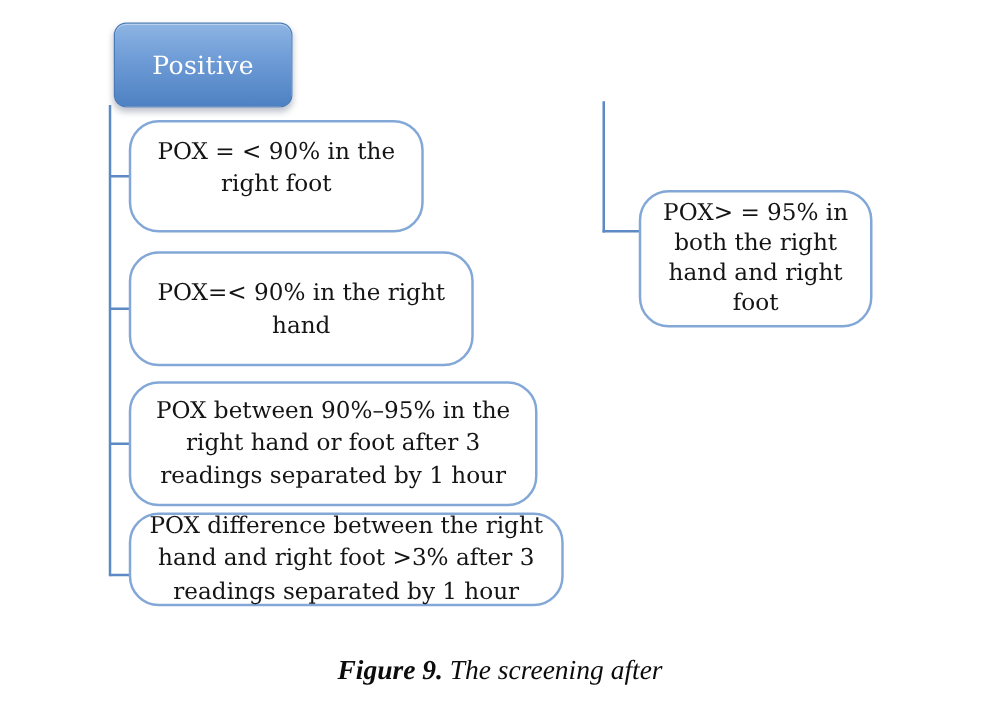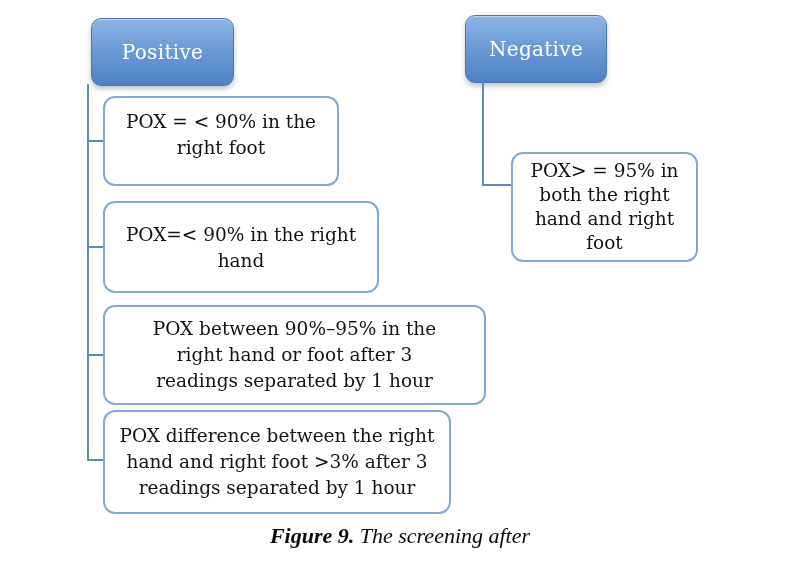--- a/index.html
+++ b/index.html
@@ -31,36 +31,36 @@
     letter-spacing: 0.3px;
   }
   .hdr-positive { left: 75px; top: 18px; width: 141px; height: 66px; margin-left: 16px; }
   .hdr-negative { left: 465px; top: 15px; width: 140px; height: 66px; }
 
   
   .node {
     position: absolute;
     background: #ffffff;
     border: 2px solid #83a8d7;
-    border-radius: 12px;
+    border-radius: 24px;
     box-sizing: border-box;
     display: flex;
     align-items: center;
     justify-content: center;
     text-align: center;
     color: #141414;
     font-size: 18.5px;
     line-height: 1.42;
     white-space: pre-line;
     padding: 4px 10px;
   }
   .node-1 { left: 103px; top: 96px;  width: 236px; height: 90px;  padding-bottom: 16px; }
   .node-2 { left: 103px; top: 201px; width: 276px; height: 92px;  padding-bottom: 2px; }
-  .node-3 { left: 103px; top: 305px; width: 383px; height: 100px; }
-  .node-4 { left: 103px; top: 410px; width: 348px; height: 104px; }
+  .node-3 { left: 103px; top: 305px; width: 327px; height: 100px; }
+  .node-4 { left: 103px; top: 410px; width: 348px; height: 75px; }
   .node-neg { left: 511px; top: 131px; width: 187px; height: 110px; line-height: 1.3; margin-top: 21px; }
 
   
   .line {
     position: absolute;
     background: #5d89c4;
   }
   .vline-pos { left: 87px;  top: 84px;  width: 2px;  height: 377px; }
   .stub      { left: 88px;  width: 16px; height: 2px; }
   .stub-1 { top: 140px; }
@@ -104,21 +104,20 @@
 hand</div>
 
   <div class="node node-3">POX between 90%–95% in the
 right hand or foot after 3
 readings separated by 1 hour</div>
 
   <div class="node node-4">POX difference between the right
 hand and right foot &gt;3% after 3
 readings separated by 1 hour</div>
 
-  <div class="hdr hdr-negative">Negative</div>
 
   <div class="line vline-neg"></div>
   <div class="line hstub-neg"></div>
 
   <div class="node node-neg">POX&gt; = 95% in
 both the right
 hand and right
 foot</div>
 
   <div class="caption">

